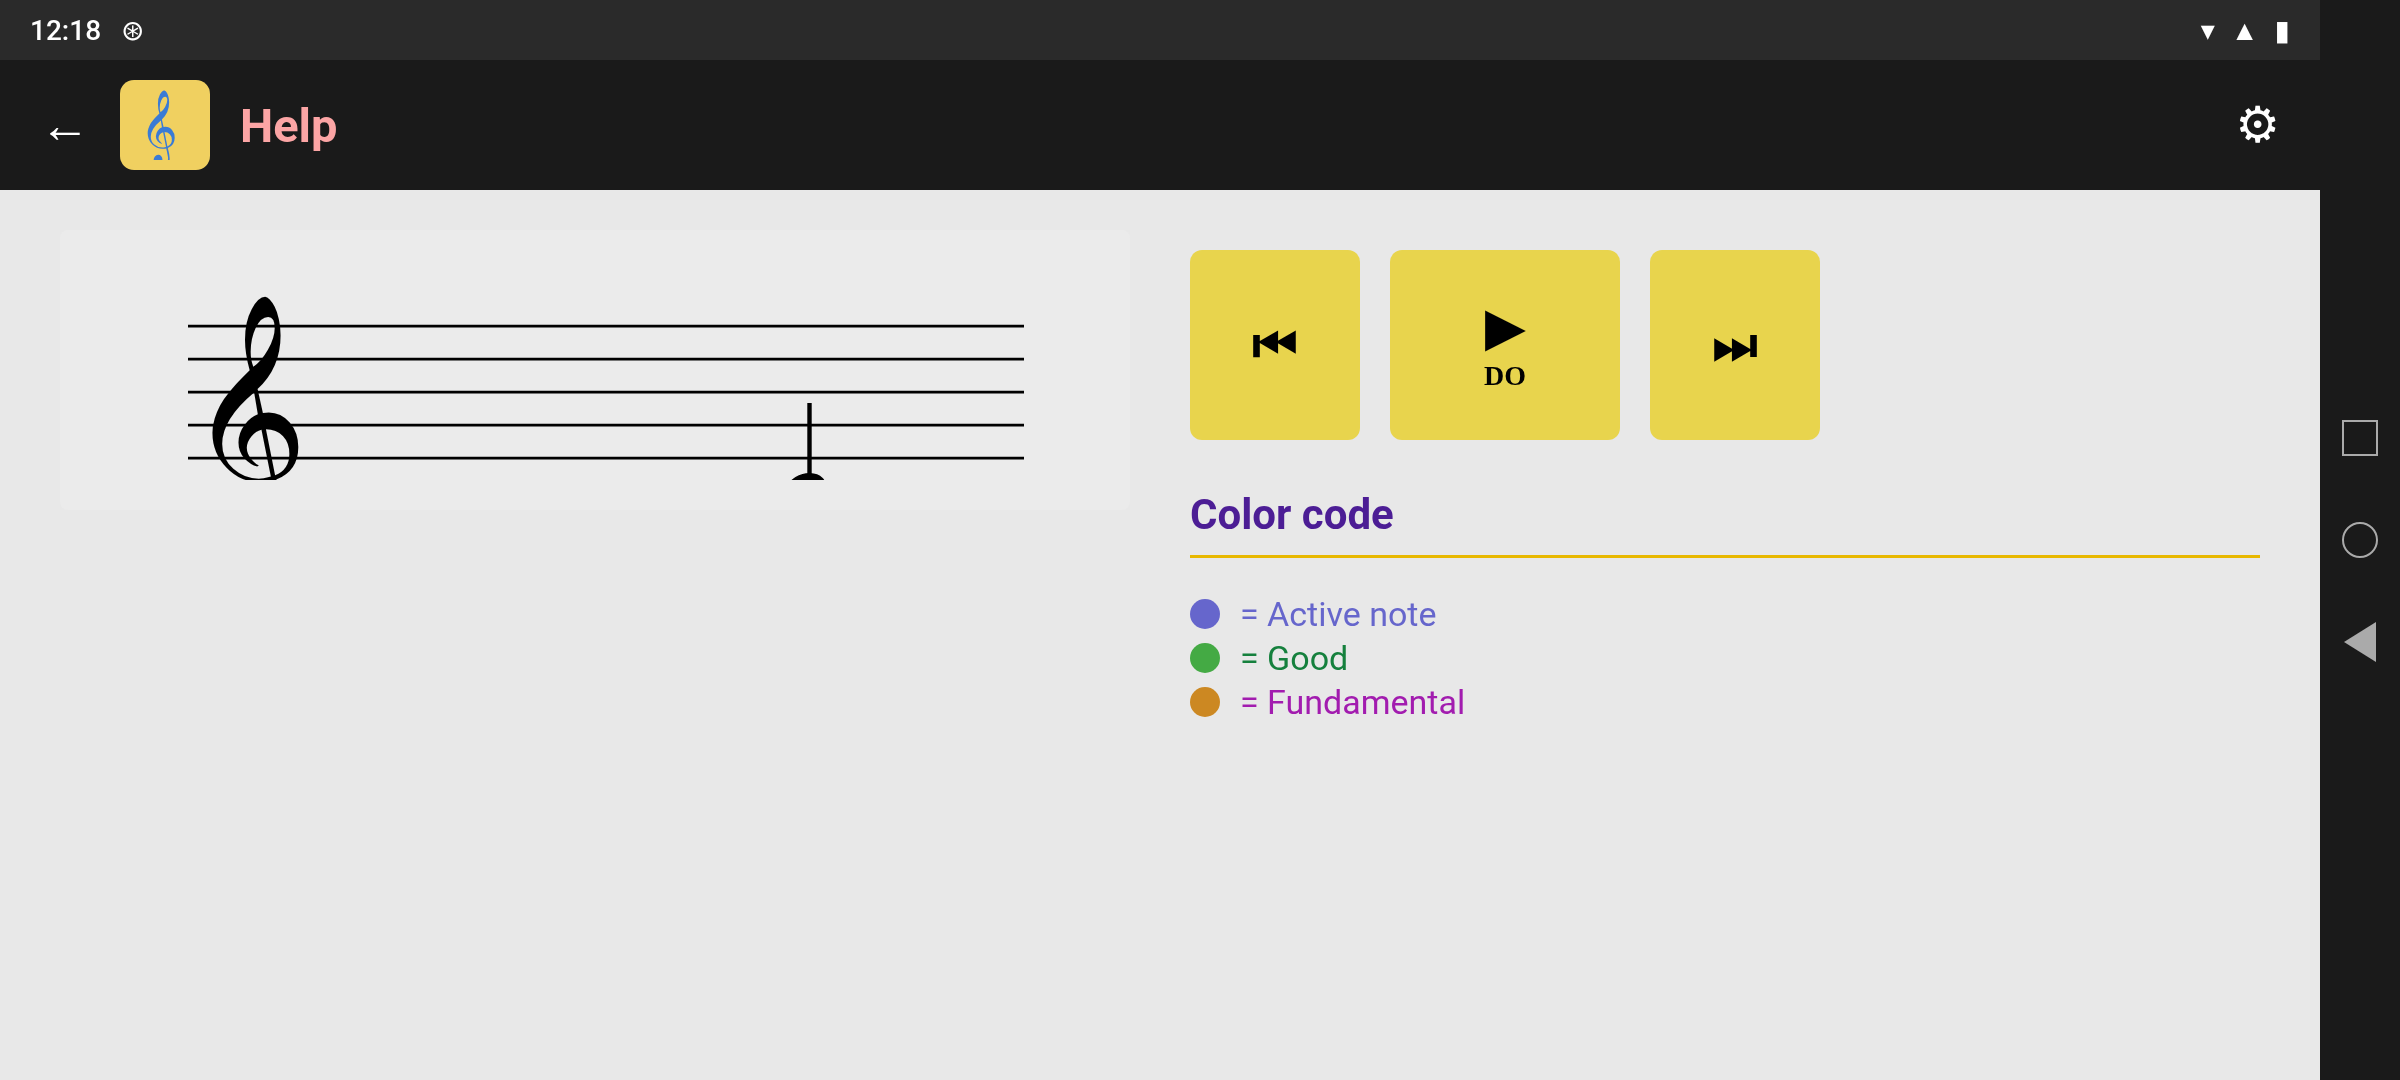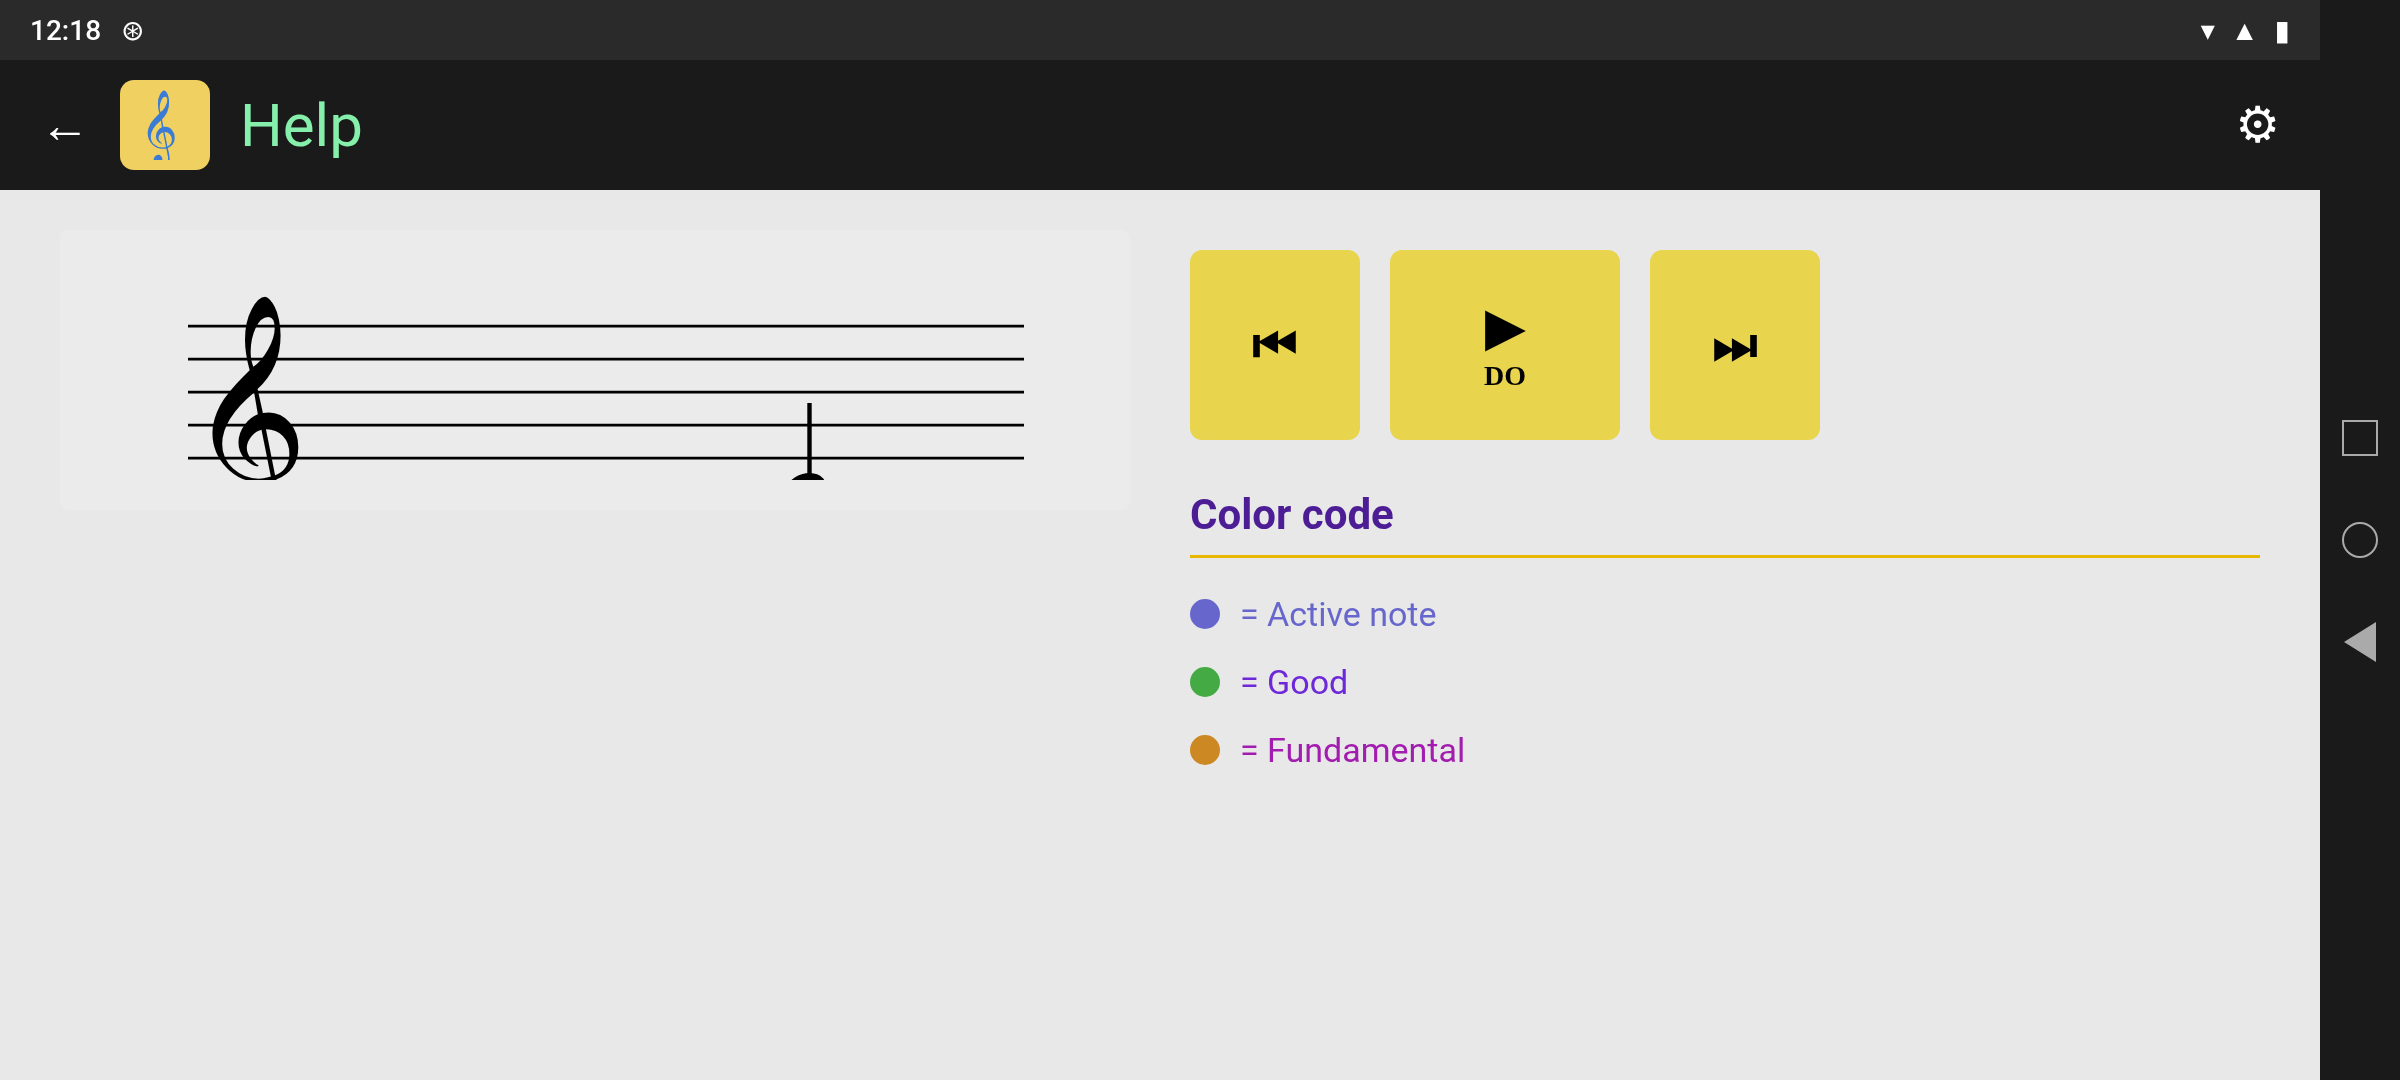--- a/index.html
+++ b/index.html
@@ -70,23 +70,23 @@
       width: 90px;
       height: 90px;
       background: #f0d060;
       border-radius: 14px;
       display: flex;
       align-items: center;
       justify-content: center;
       font-size: 50px;
     }
     .app-title {
-      color: #86efac;
-      font-size: 60px;
-      font-weight: 400;
+      color: #fca5a5;
+      font-size: 47px;
+      font-weight: 700;
     }
     .settings-icon {
       color: white;
       font-size: 50px;
       cursor: pointer;
     }
 
     
     .main-content {
       flex: 1;
@@ -207,42 +207,42 @@
     }
 
     
     .color-code-section {
       display: flex;
       flex-direction: column;
     }
     .color-code-items {
       display: flex;
       flex-direction: column;
-      gap: 28px;
+      gap: 4px;
       margin-top: 16px;
     }
     .color-item {
       display: flex;
       align-items: center;
       gap: 20px;
       font-size: 34px;
     }
     .color-dot {
       width: 30px;
       height: 30px;
       border-radius: 50%;
       flex-shrink: 0;
     }
     .dot-active { background: #6666cc; }
     .dot-good { background: #44aa44; }
     .dot-wrong { background: #cc4444; }
     .dot-fundamental { background: #cc8822; }
 
     .color-label-active { color: #6666cc; }
-    .color-label-good { color: #6d28d9; }
+    .color-label-good { color: #15803d; }
     .color-label-wrong { color: #cc4444; }
     .color-label-fundamental { color: #a21caf; }
 
     
     .side-panel {
       width: 80px;
       height: 1080px;
       background: #1a1a1a;
       display: flex;
       flex-direction: column;

